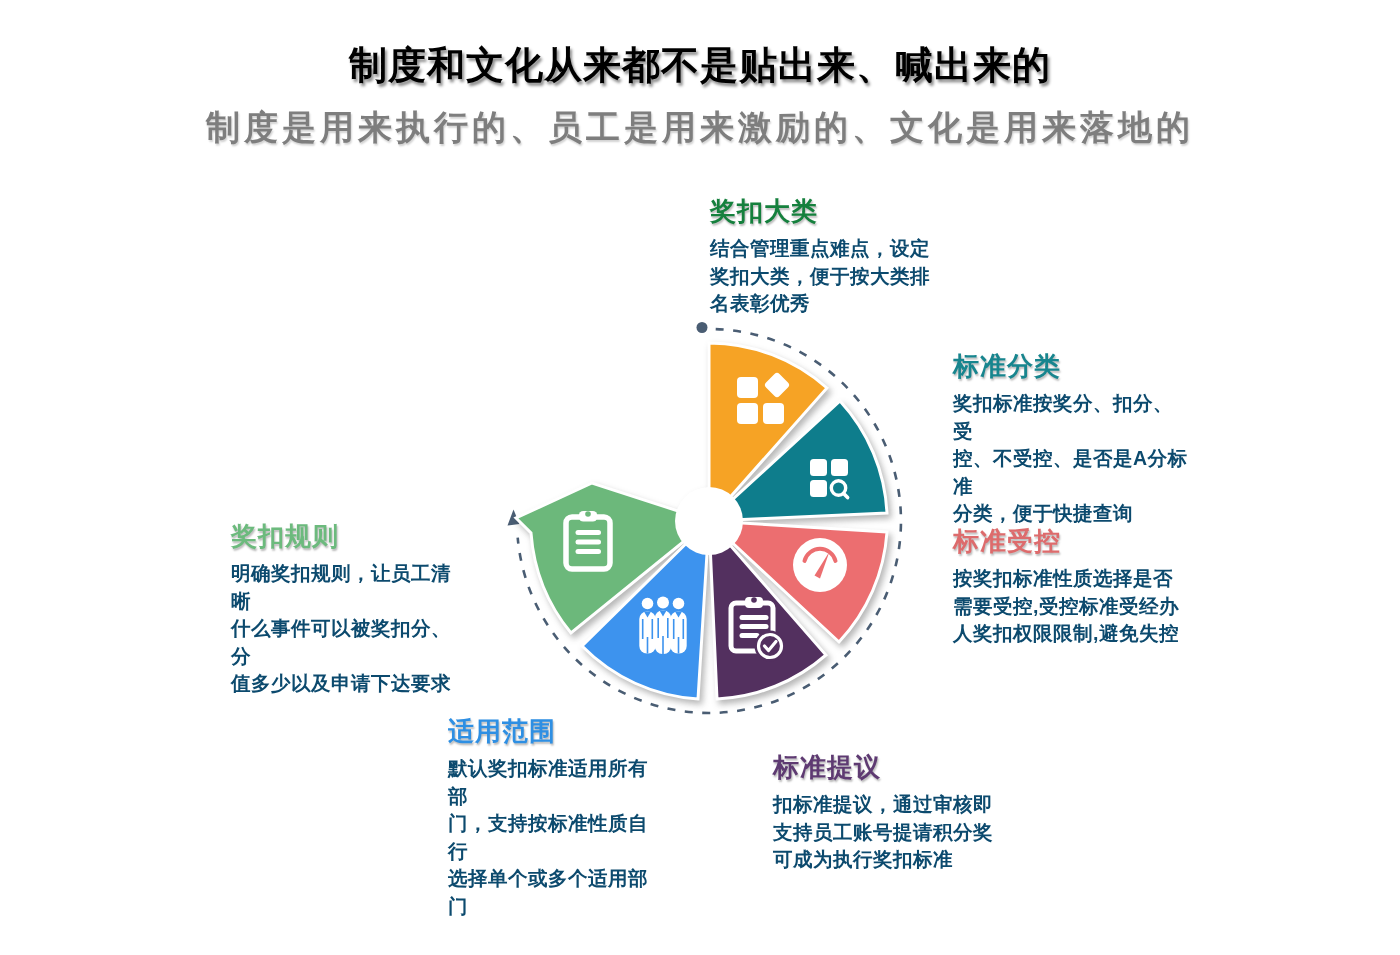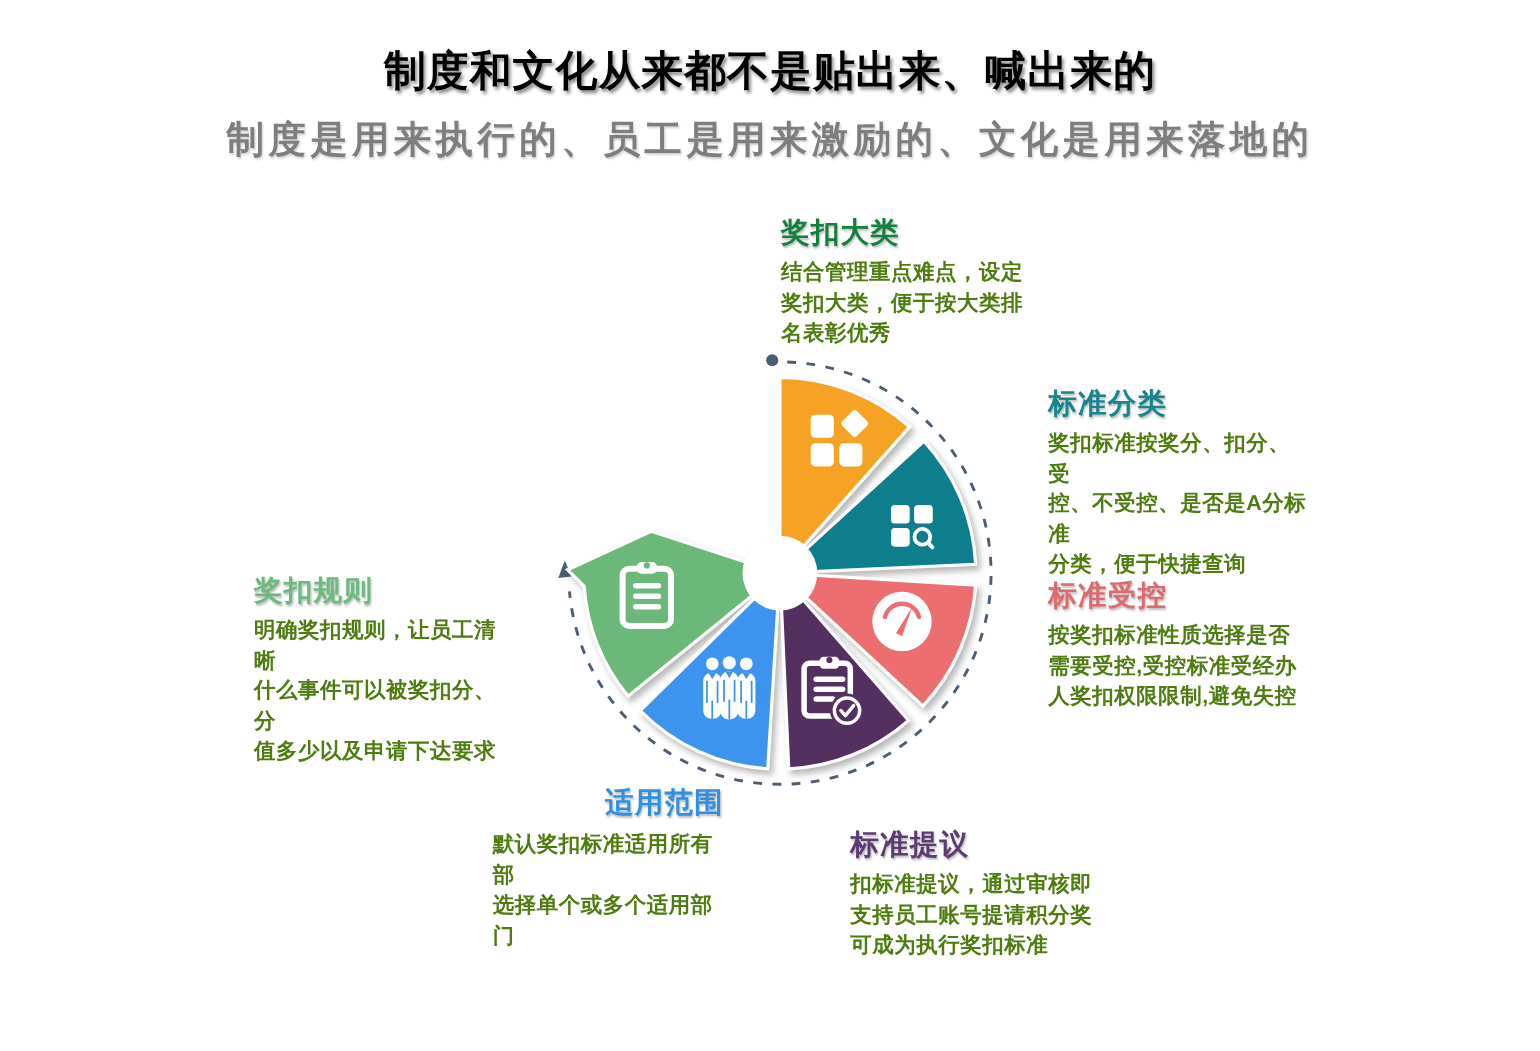--- a/index.html
+++ b/index.html
@@ -16,23 +16,23 @@
     margin:0;padding-top:22px;font-size:34px;line-height:38px;font-weight:bold;color:#7e7e7e;
     letter-spacing:4px;text-shadow:1px 2px 2px rgba(0,0,0,.18);
   }
   .wheel-svg{position:absolute;left:480px;top:300px;width:460px;height:430px;overflow:visible;}
   .wedges{filter:drop-shadow(3px 4px 3px rgba(50,50,50,.35));}
   .callout{position:absolute;font-weight:bold;}
   .callout h2{
     margin:0 0 9px 0;font-size:26px;line-height:30px;letter-spacing:1px;
     text-shadow:1px 2px 2px rgba(0,0,0,.28);
   }
-  .callout .line{font-size:19.5px;line-height:27.5px;color:#4d7c0f;letter-spacing:.5px;}
+  .callout .line{font-size:19.5px;line-height:27.5px;color:#0c4a6e;letter-spacing:.5px;}
   .align-right{text-align:left;}
-  .head-right h2{text-align:right;font-family:Liberation Mono, monospace;}
+  .head-right h2{text-align:left;}
   .hc-orange{color:#15803d;} .hc-teal{color:#17858E;} .hc-red{color:#DD6B6C;}
   .hc-purple{color:#5E3A72;} .hc-blue{color:#2E8FE3;} .hc-green{color:#6CBA7D;}
 </style>
 </head>
 <body>
 
 <div class="header">
   <h1 class="main-title">制度和文化从来都不是贴出来、喊出来的</h1>
   <div class="sub-title">制度是用来执行的、员工是用来激励的、文化是用来落地的</div>
 </div>
@@ -156,20 +156,21 @@
 <div class="callout" style="left:773px;top:752px;width:232px;">
   <h2 class="hc-purple">标准提议</h2>
   <div class="line">扣标准提议，通过审核即</div>
   <div class="line">支持员工账号提请积分奖</div>
   <div class="line">可成为执行奖扣标准</div>
 </div>
 
 <div class="callout head-right" style="left:448px;top:716px;width:210px;">
   <h2 class="hc-blue">适用范围</h2>
   <div class="line">默认奖扣标准适用所有部</div>
+  <div class="line">门，支持按标准性质自行</div>
   <div class="line">选择单个或多个适用部门</div>
 </div>
 
 <div class="callout align-right" style="left:231px;top:521px;width:230px;">
   <h2 class="hc-green">奖扣规则</h2>
   <div class="line">明确奖扣规则，让员工清晰</div>
   <div class="line">什么事件可以被奖扣分、分</div>
   <div class="line">值多少以及申请下达要求</div>
 </div>
 

